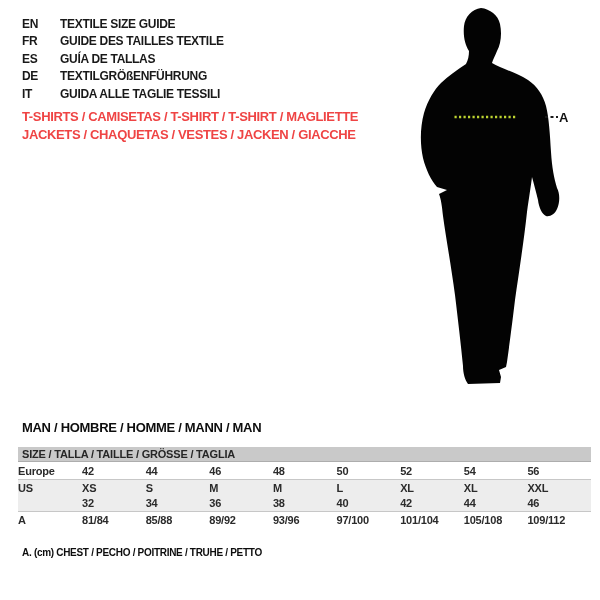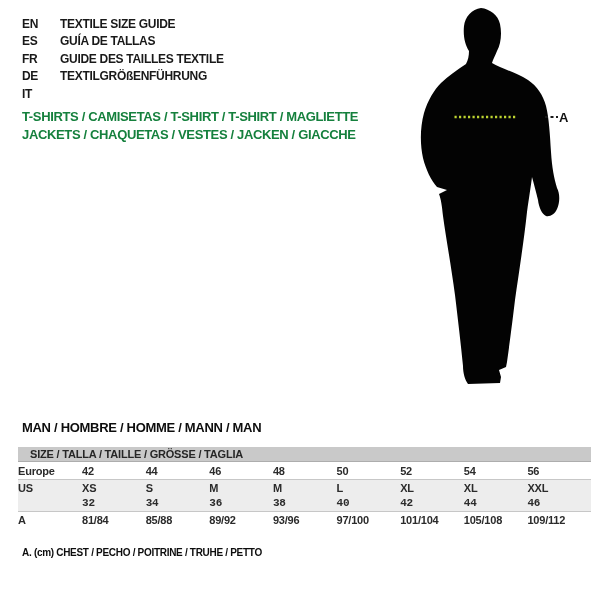--- a/index.html
+++ b/index.html
@@ -6,66 +6,67 @@
   .canvas{
     position:relative;width:600px;height:600px;background:#ffffff;overflow:hidden;
     font-family:"Liberation Sans","DejaVu Sans",sans-serif;color:#1b1b1b;
   }
   
   .lang-list{position:absolute;left:22px;top:16px;}
   .lang-row{display:flex;line-height:17.4px;font-size:12px;font-weight:700;letter-spacing:-0.3px;color:#191919;}
   .lang-code{width:38px;flex:0 0 38px;}
   
   .categories{position:absolute;left:22px;top:108px;}
-  .category-line{font-size:13px;font-weight:700;line-height:18px;letter-spacing:-0.35px;color:#15803d;}
+  .category-line{font-size:13px;font-weight:700;line-height:18px;letter-spacing:-0.35px;color:#ef4444;}
   
   .figure-wrap{position:absolute;left:410px;top:0;width:160px;height:395px;}
   .measure-label{position:absolute;left:559px;top:110px;font-size:13px;font-weight:600;color:#111;}
   
   .section-title{position:absolute;left:22px;top:420px;font-size:13px;font-weight:700;letter-spacing:-0.3px;color:#0d0d0d;}
   
   .size-table{position:absolute;left:18px;top:447px;width:573px;border-collapse:collapse;table-layout:fixed;
               font-size:11px;letter-spacing:-0.2px;color:#2b2b2b;}
   .size-table th,.size-table td{padding:0;font-weight:700;white-space:nowrap;}
-  .t-head th{height:14px;text-align:left;padding-left:12px;font-size:11px;color:#262626;border-bottom:1px solid #adadad;}
+  .t-head th{height:14px;text-align:left;padding-left:4px;font-size:11px;color:#262626;border-bottom:1px solid #adadad;}
   .row-label{text-align:left;padding-left:4px;}
   .val{}
   .r-europe td,.r-europe th{height:17px;}
   .r-us td,.r-us th{height:15px;}
   .r-num td,.r-num th{height:16px;}
   .r-a td,.r-a th{height:16px;}
   .r-europe td,.r-europe th{border-bottom:1px solid #c7c7c7;}
-  .r-num td,.r-num th{border-bottom:1px solid #c7c7c7;font-family:Liberation Mono, monospace;}
+  .r-num td,.r-num th{border-bottom:1px solid #c7c7c7;}
   
   .footnote{position:absolute;left:22px;top:547px;font-size:10px;font-weight:700;letter-spacing:-0.3px;color:#0d0d0d;}
 </style>
 </head>
 <body style="background: rgb(255, 255, 255);">
 
 <div class="canvas">
 
   <div class="lang-list">
     <div class="lang-row">
       <span class="lang-code">EN</span>
       <span class="lang-label">TEXTILE SIZE GUIDE</span>
     </div>
     <div class="lang-row">
+      <span class="lang-code">FR</span>
+      <span class="lang-label">GUIDE DES TAILLES TEXTILE</span>
+    </div>
+    <div class="lang-row">
       <span class="lang-code">ES</span>
       <span class="lang-label">GUÍA DE TALLAS</span>
-    </div>
-    <div class="lang-row">
-      <span class="lang-code">FR</span>
-      <span class="lang-label">GUIDE DES TAILLES TEXTILE</span>
     </div>
     <div class="lang-row">
       <span class="lang-code">DE</span>
       <span class="lang-label">TEXTILGRÖßENFÜHRUNG</span>
     </div>
     <div class="lang-row">
       <span class="lang-code">IT</span>
+      <span class="lang-label">GUIDA ALLE TAGLIE TESSILI</span>
     </div>
   </div>
 
   <div class="categories">
     <div class="category-line">T-SHIRTS / CAMISETAS / T-SHIRT / T-SHIRT / MAGLIETTE</div>
     <div class="category-line">JACKETS / CHAQUETAS / VESTES / JACKEN / GIACCHE</div>
   </div>
 
   <div class="figure-wrap">
     <svg width="160" height="395" viewBox="410 0 160 395" xmlns="http://www.w3.org/2000/svg">

